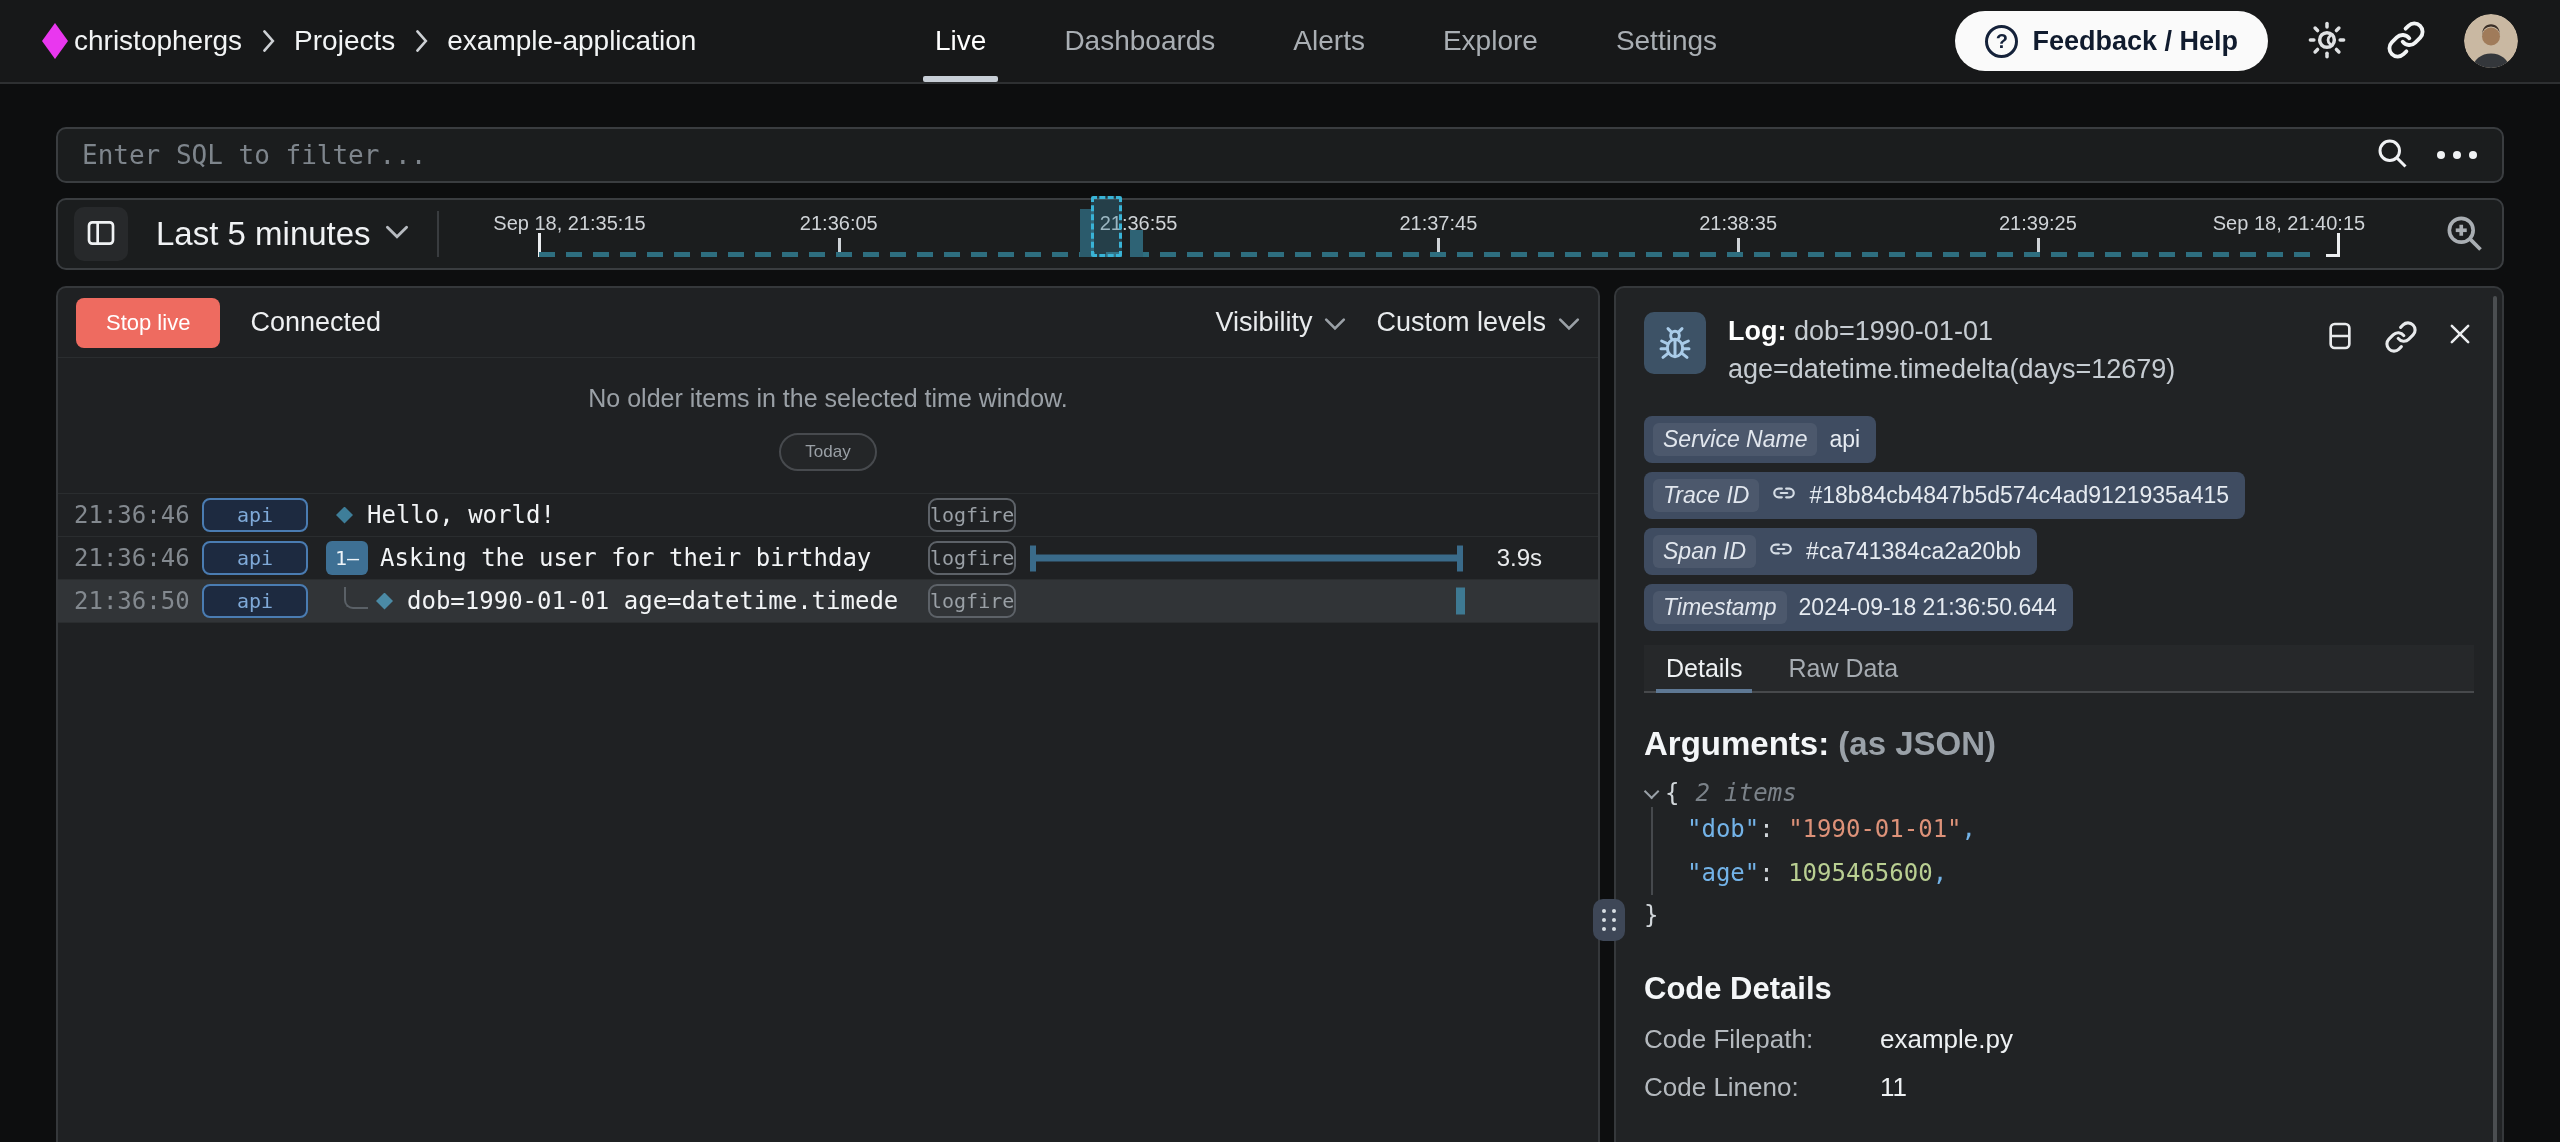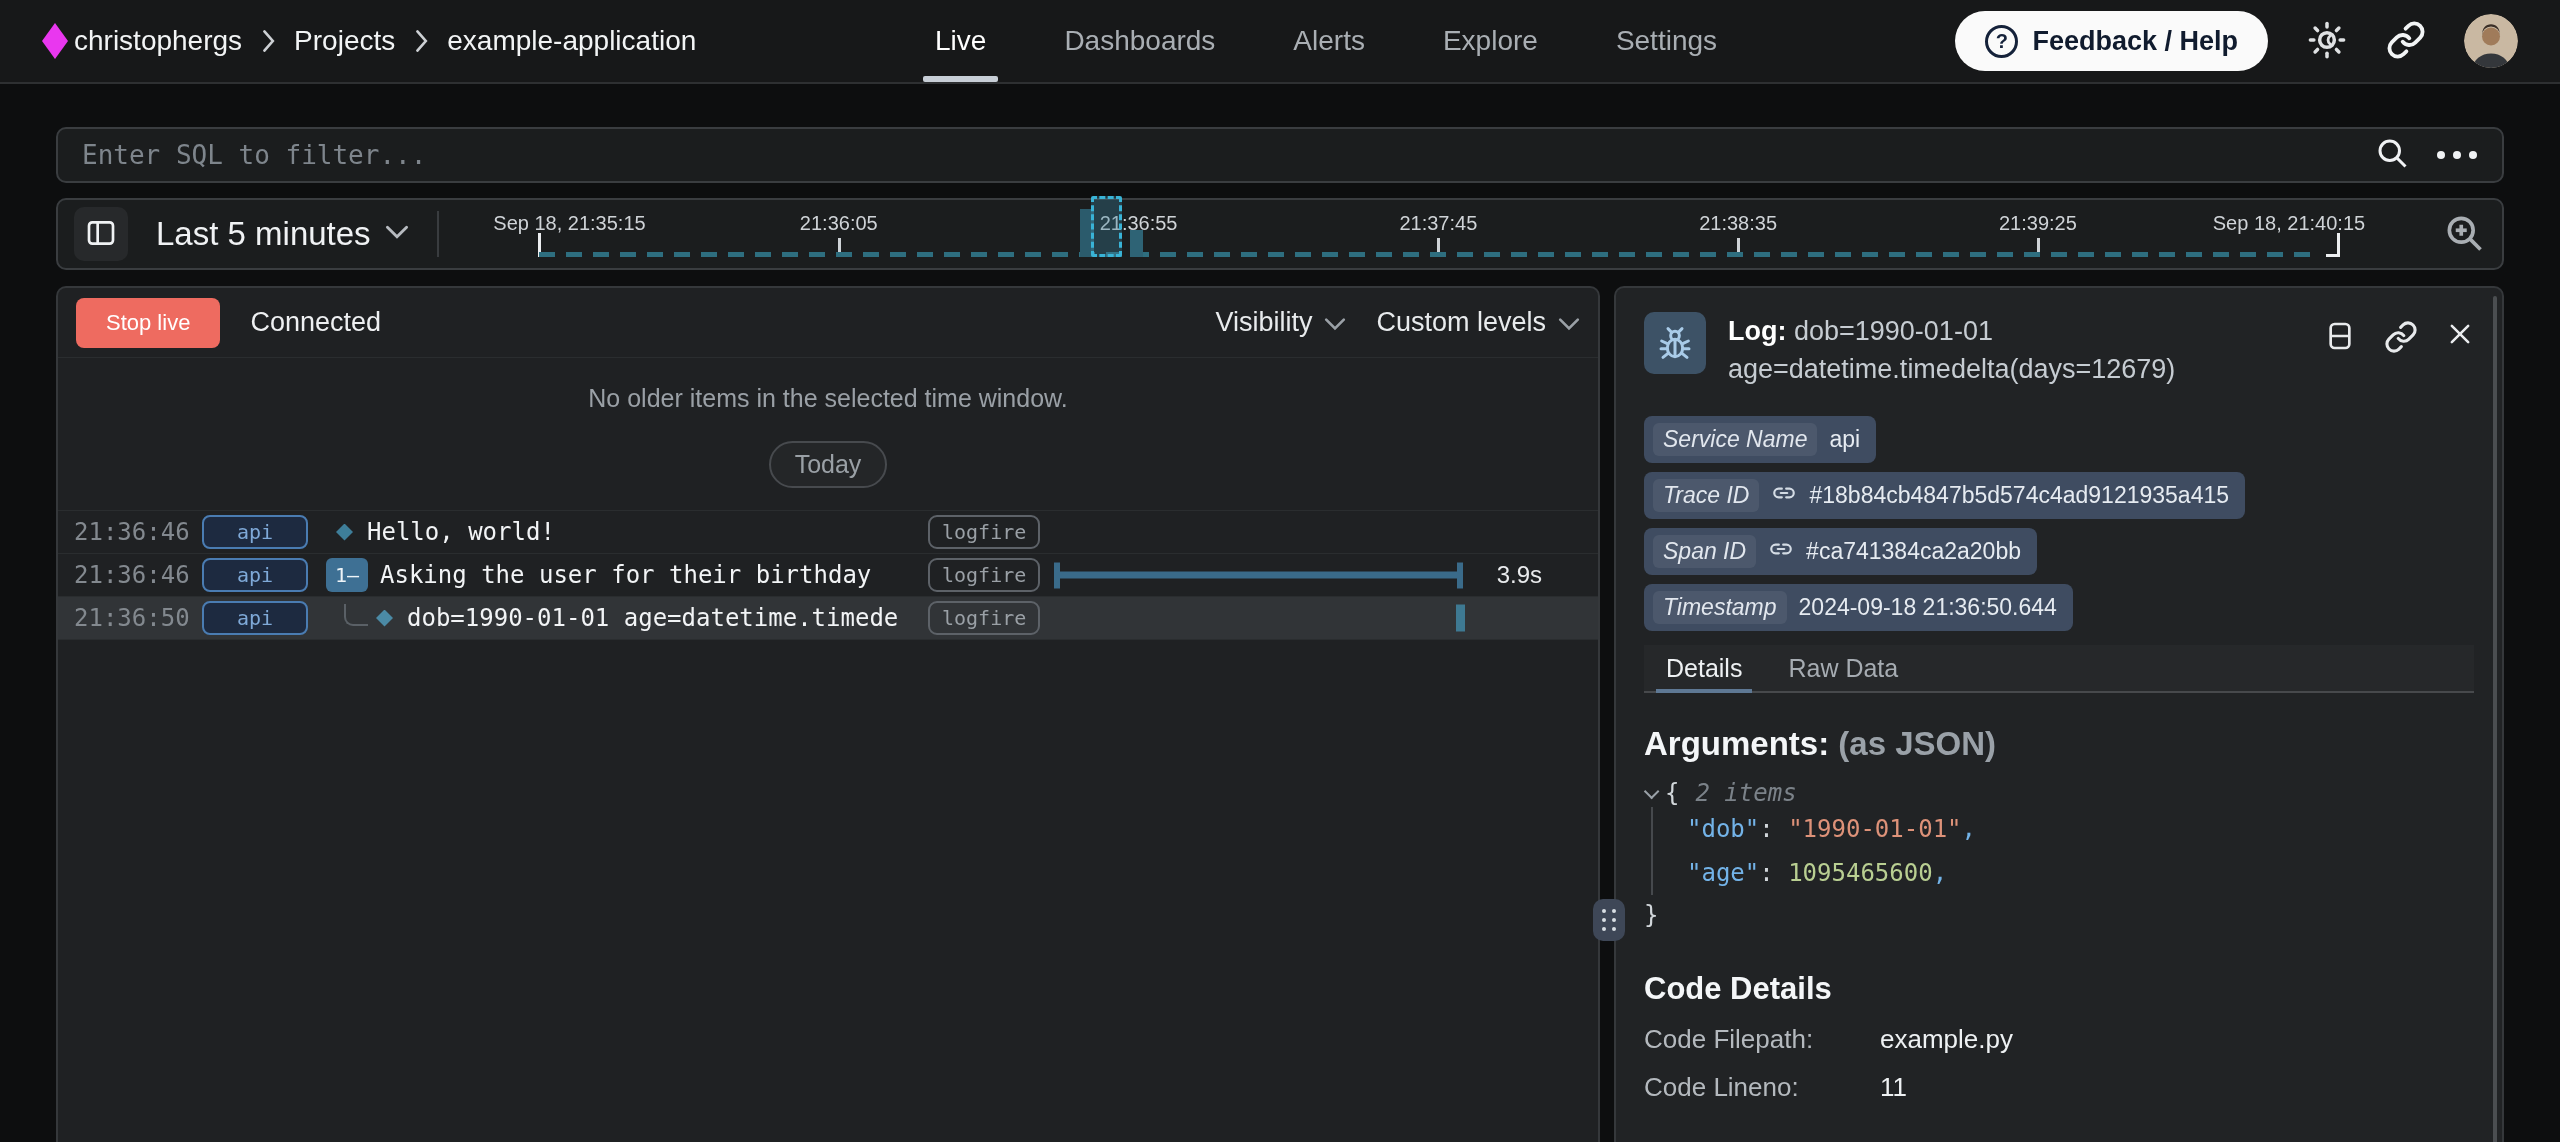--- a/index.html
+++ b/index.html
@@ -78,22 +78,22 @@
     border-radius:10px 10px 0 0; overflow:hidden; display:flex; flex-direction:column; }
   .live-header { height:70px; flex:none; display:flex; align-items:center; padding:0 18px;
     gap:30px; border-bottom:1px solid #2a2d2f; }
   .stop-live { background:#ee6b60; color:#fff; font-size:22px; border:none; border-radius:8px;
     padding:12px 30px; cursor:pointer; }
   .connected { font-size:27px; color:#eef0f2; }
   .spacer { flex:1; }
   .dropdown { display:flex; align-items:center; gap:12px; font-size:27px; color:#e8ebed; cursor:pointer; }
 
   .empty-note { text-align:center; margin-top:26px; font-size:25px; color:#9aa0a6; }
-  .today-btn { display:block; margin:28px auto 0; background:#242628; border:2px solid #474a4e;
-    color:#9aa0a6; font-size:25px; border-radius:999px; padding:7px 24px; cursor:pointer; }
+  .today-btn { display:block; margin:20px auto 0; background:#242628; border:2px solid #474a4e;
+    color:#9aa0a6; font-size:17px; border-radius:999px; padding:7px 24px; cursor:pointer; }
 
   .log-rows { margin-top:22px; border-top:1px solid #2a2d2f; }
   .log-row { height:43px; display:flex; align-items:center; border-bottom:1px solid #2a2d2f;
     cursor:pointer; }
   .log-row.selected { background:#313437; }
   .row-time { width:132px; padding-left:16px; font-family:"DejaVu Sans Mono",monospace;
     font-size:24px; color:#83898f; flex:none; }
   .api-badge { width:106px; height:34px; border:2px solid #4a7cb2; background:#1d2a40;
     border-radius:8px; color:#7fa9d8; font-size:20px; font-family:"DejaVu Sans Mono",monospace;
     display:flex; align-items:center; justify-content:center; margin-left:12px; flex:none; }
@@ -101,21 +101,21 @@
     overflow:hidden; white-space:nowrap; flex:none; }
   .diamond { width:17px; height:17px; background:#3e7e99;
     clip-path:polygon(50% 0,100% 50%,50% 100%,0 50%); margin:0 14px 0 14px; flex:none; }
   .diamond.child { background:#4b8aa5; margin-left:8px; }
   .collapse-badge { width:42px; height:34px; background:#3e7094; border-radius:6px; color:#eef4f8;
     font-size:20px; font-family:"DejaVu Sans Mono",monospace; display:flex; align-items:center;
     justify-content:center; margin:0 12px 0 4px; flex:none; cursor:pointer; }
   .connector { width:24px; height:22px; border-left:2px solid #5a6066; border-bottom:2px solid #5a6066;
     border-bottom-left-radius:9px; margin-left:22px; align-self:flex-start; flex:none; }
   .msg { font-family:"DejaVu Sans Mono",monospace; font-size:24px; color:#f2f4f6; }
-  .logfire-badge { border:2px solid #5d6268; border-radius:9px; padding:3px 12px; color:#9aa0a6;
+  .logfire-badge { border:2px solid #5d6268; border-radius:9px; padding:3px 0; color:#9aa0a6;
     font-size:20px; font-family:"DejaVu Sans Mono",monospace; margin-left:6px; flex:none; }
   .bar-area { flex:1; position:relative; height:100%; }
   .duration-bar { position:absolute; left:14px; right:135px; top:50%; height:7px;
     transform:translateY(-50%); background:#3a6b8a; }
   .duration-bar::before, .duration-bar::after { content:""; position:absolute; width:6px;
     height:26px; top:50%; transform:translateY(-50%); background:#3a6b8a; }
   .duration-bar::before { left:0; } .duration-bar::after { right:0; }
   .duration-label { position:absolute; right:56px; top:50%; transform:translateY(-50%);
     font-size:24px; color:#e9ebed; }
   .mini-tick { position:absolute; right:133px; top:50%; transform:translateY(-50%);

